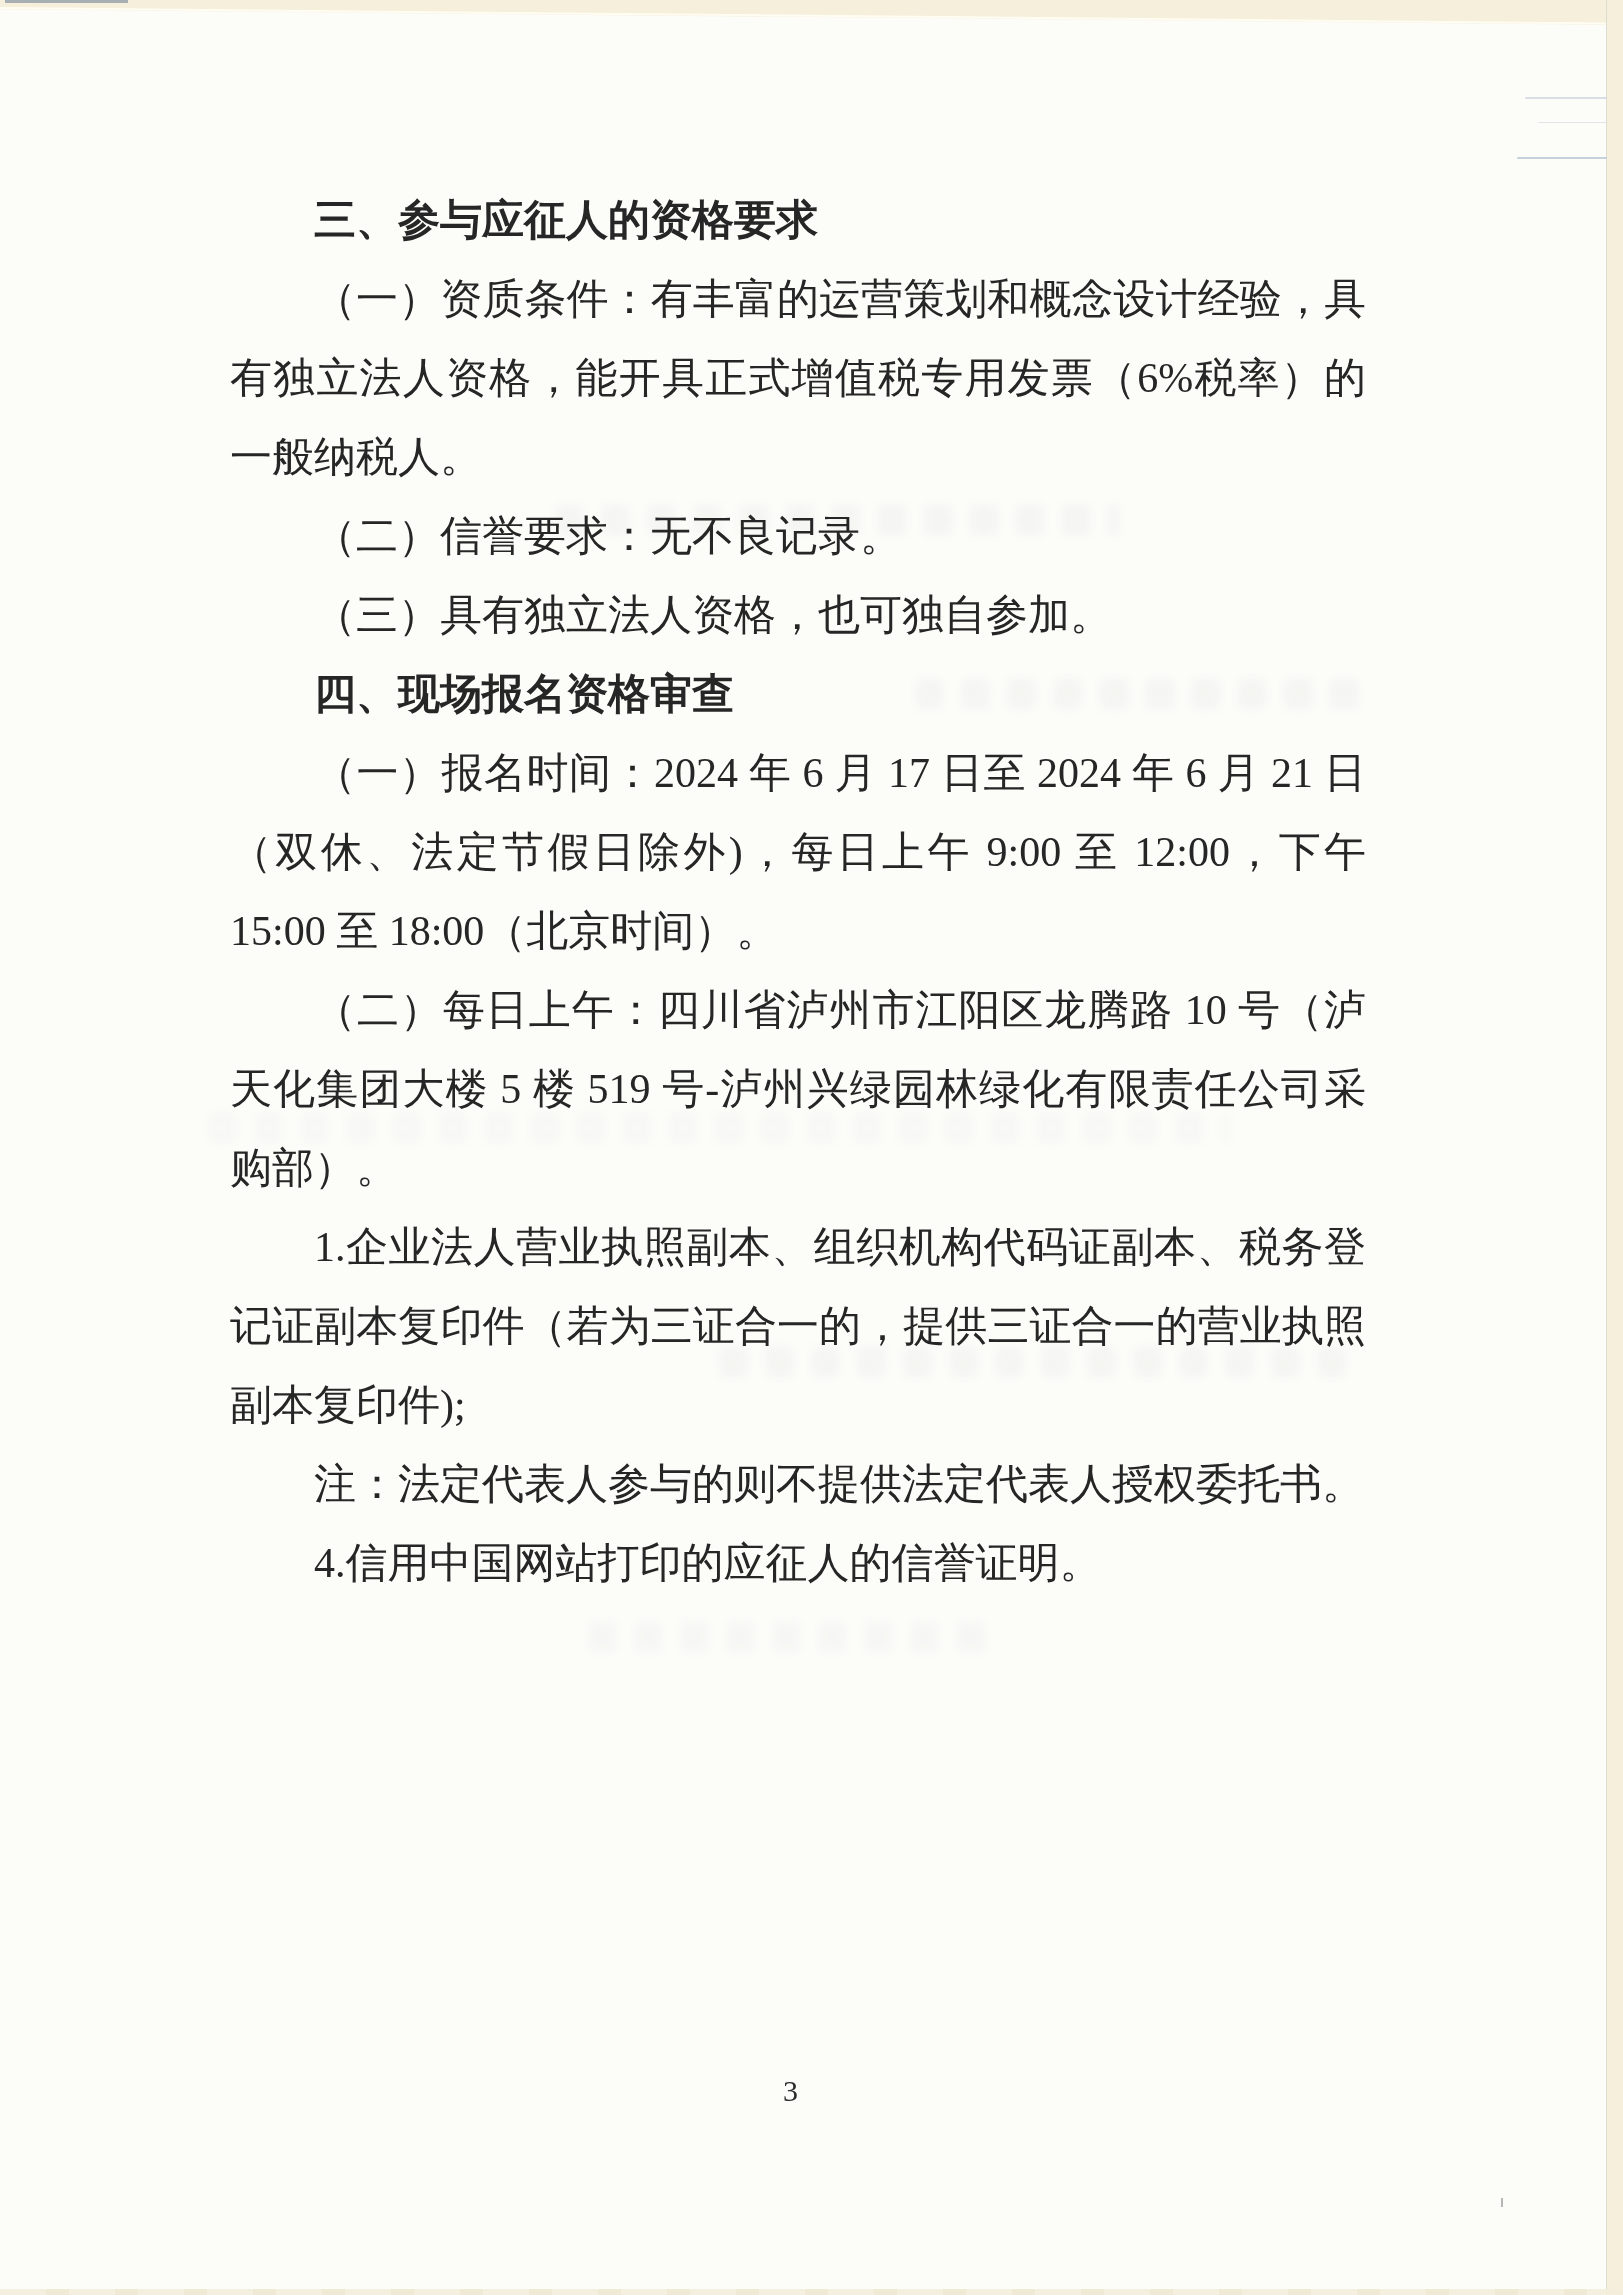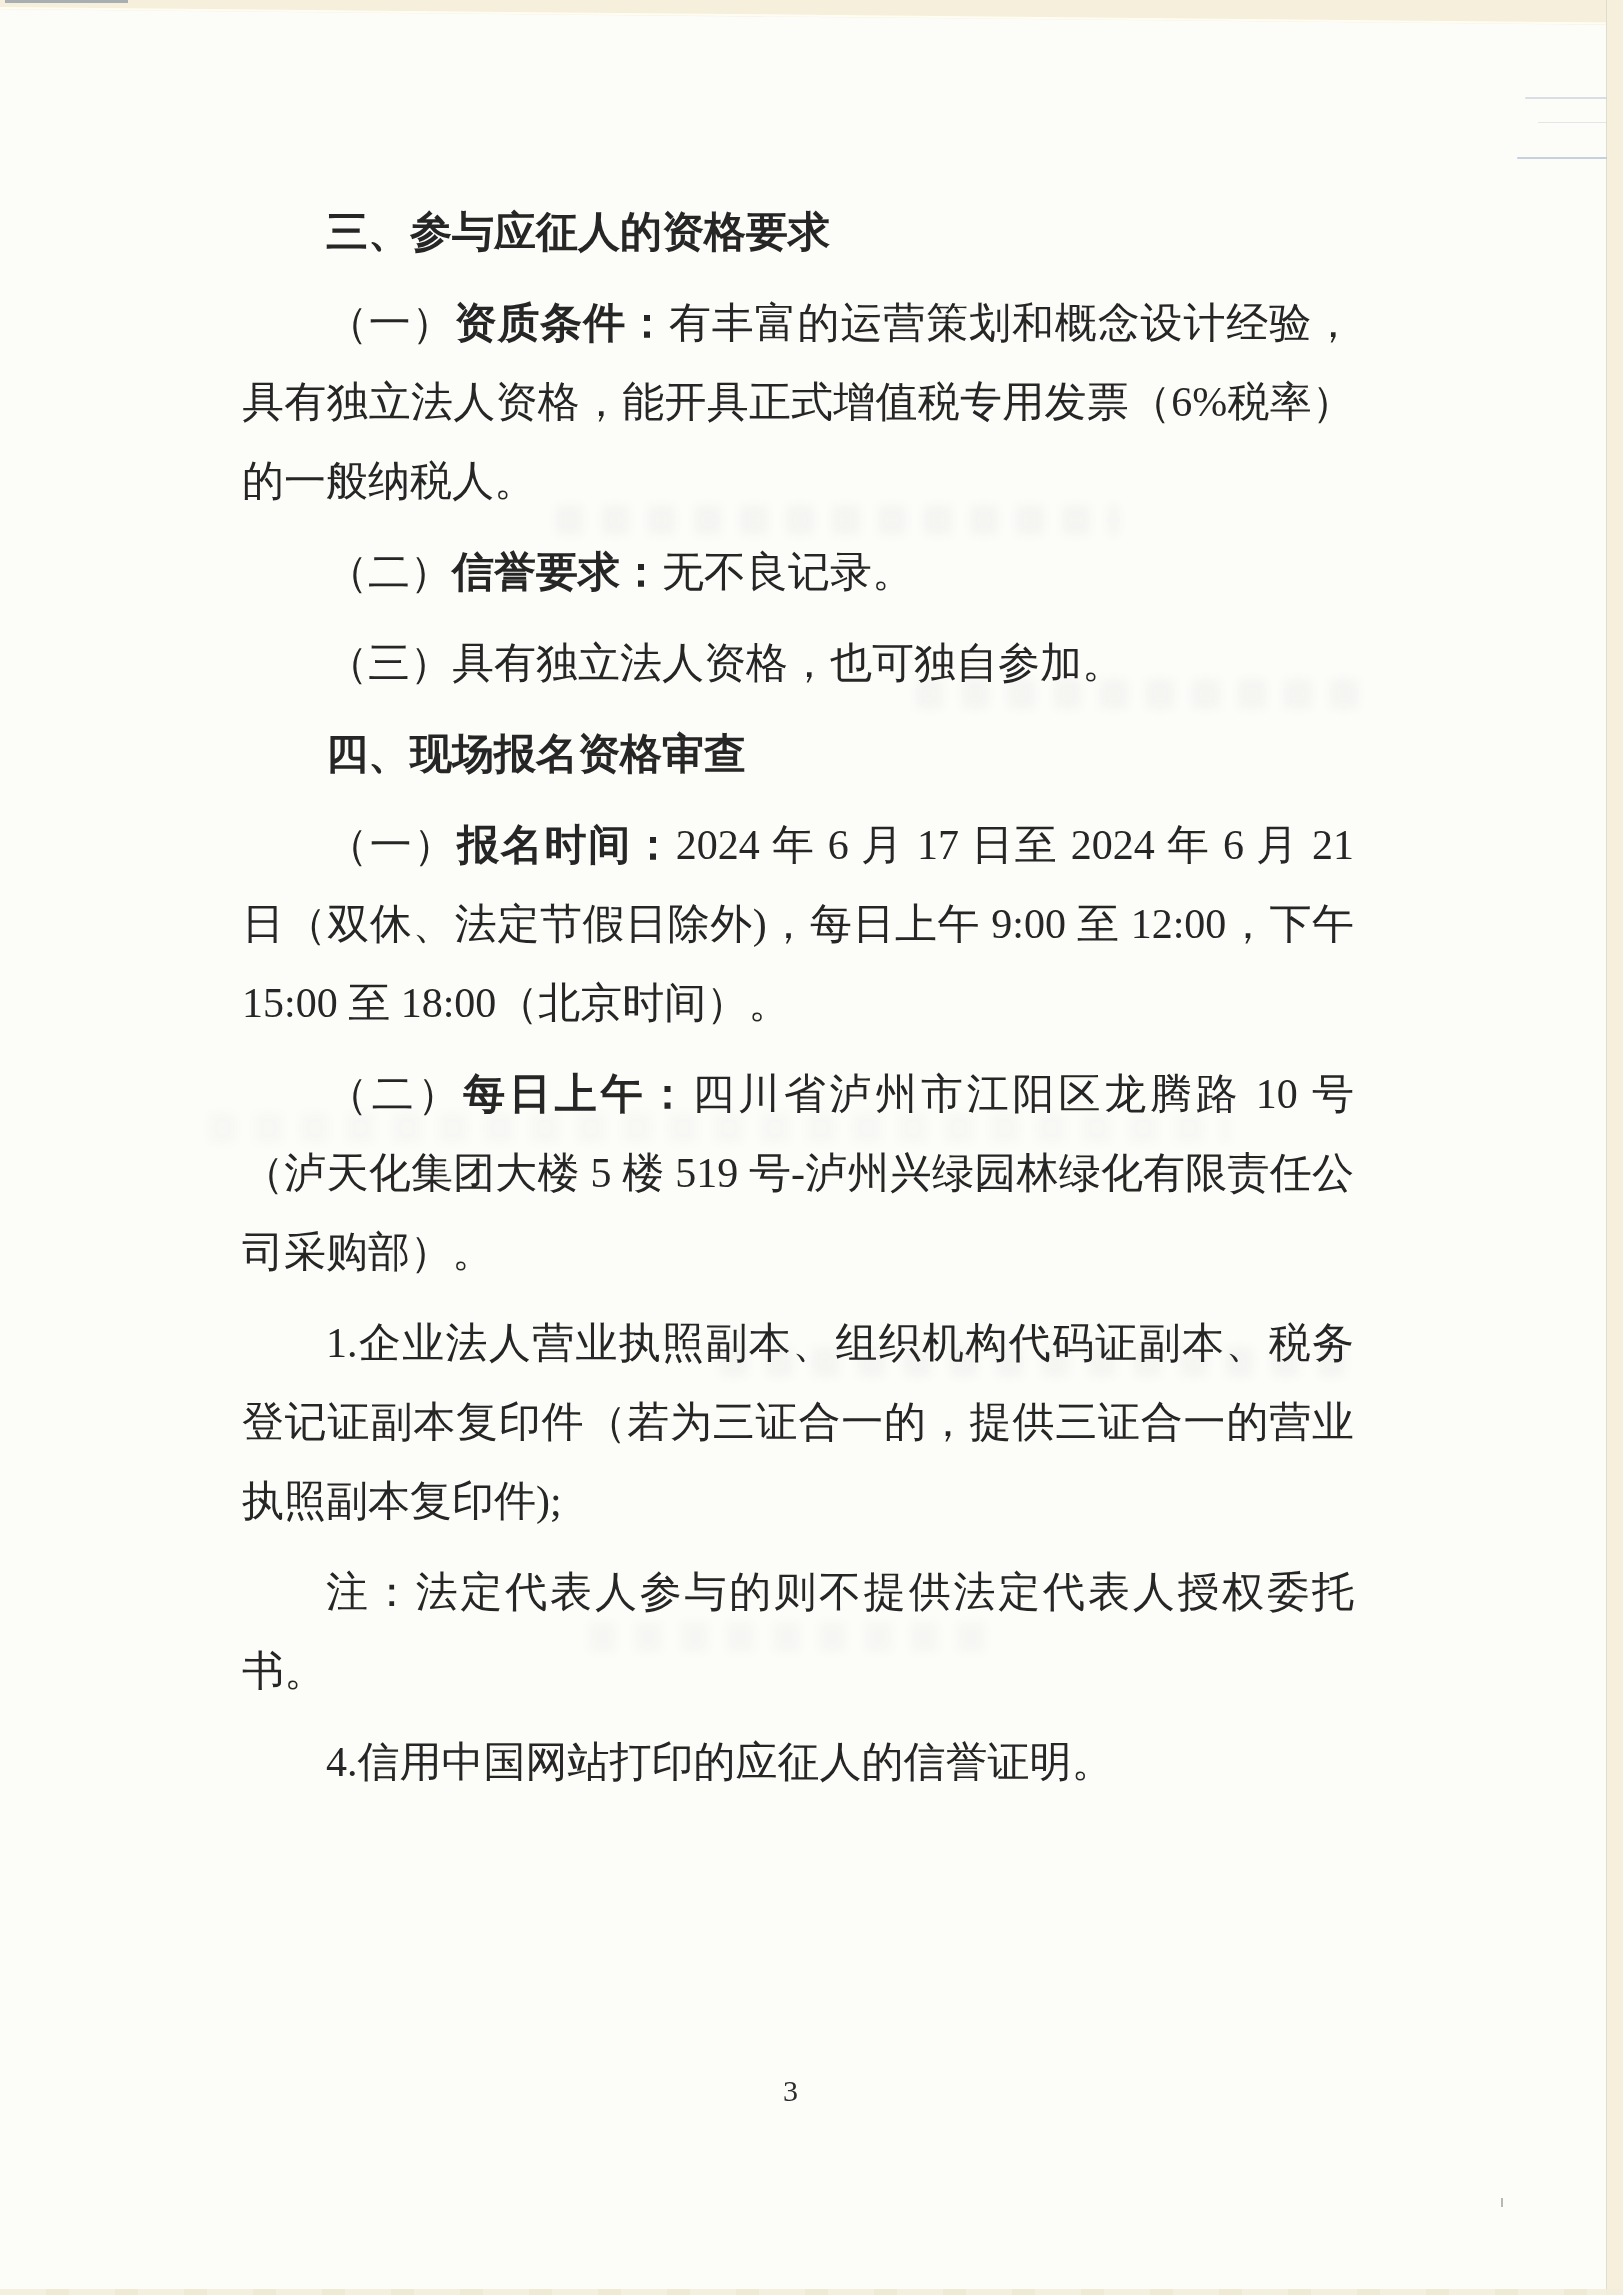--- a/index.html
+++ b/index.html
@@ -19,26 +19,26 @@
   .doc{
     position:absolute;
     left:230px;top:181px;
     width:1136px;
     font-size:42px;
     line-height:79px;
     color:var(--ink);
     text-align:justify;
   }
   .doc p{
-    margin:12px;
+    margin:0;
     text-indent:2em;
     word-break:normal;
   }
   .doc p.bold-line{font-weight:bold;}
-  .doc .lbl{font-weight:bold;}
+  .doc .lbl{font-weight:normal;}
   .pagenum{
     position:absolute;
     top:2068px;left:0;width:1581px;
     text-align:center;
     font-size:30px;
     line-height:46px;
     color:#2c2c2c;
   }
   
   .scan-top{

